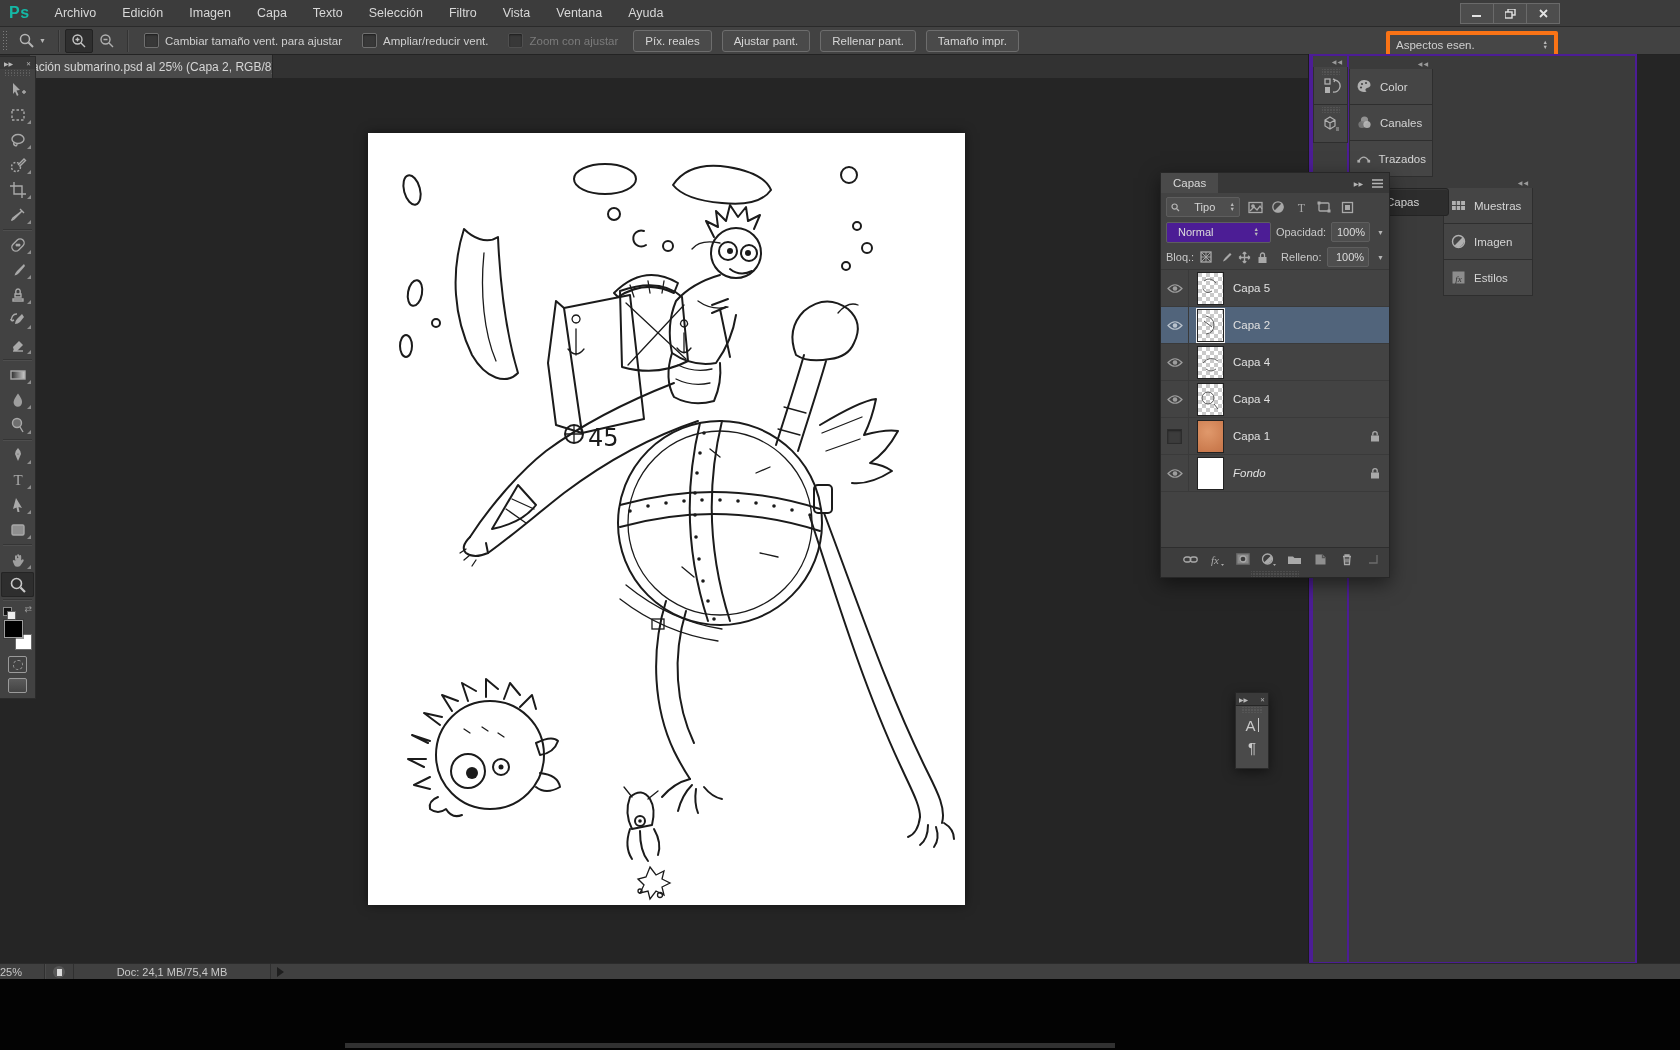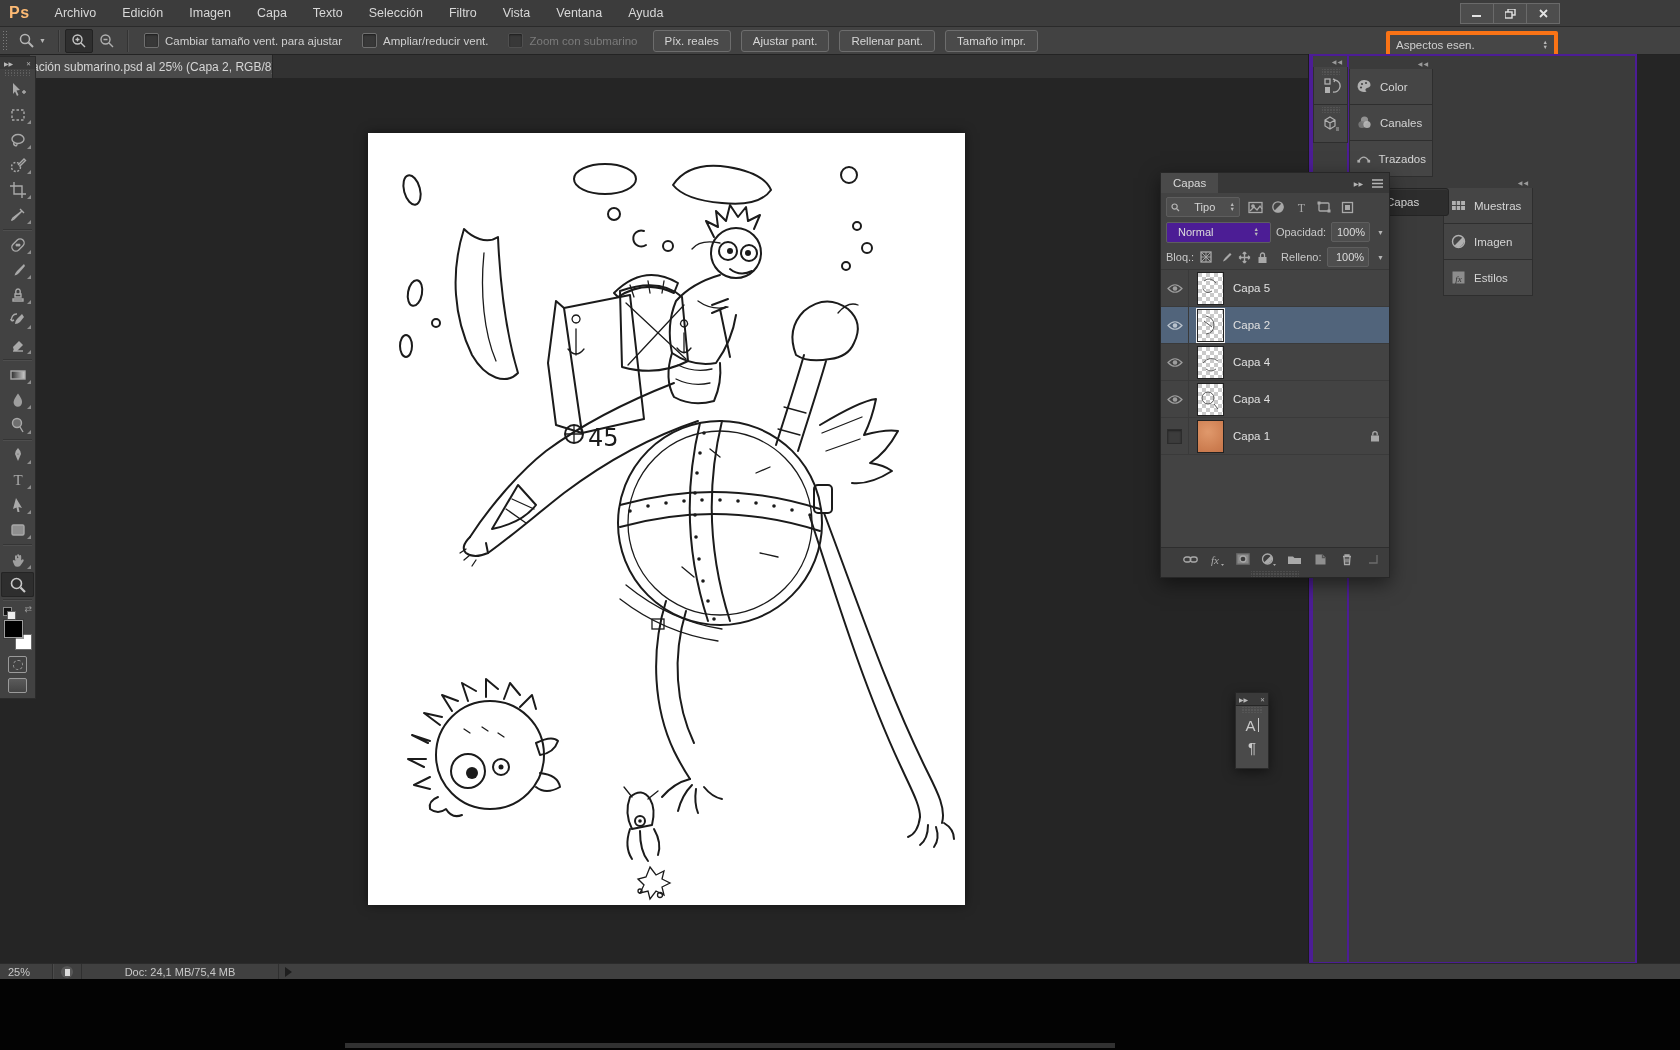--- a/index.html
+++ b/index.html
@@ -1,21 +1,21 @@
 <!DOCTYPE html>
 <html><head>
 <meta charset="utf-8">
 <style>
   html,body{margin:0;padding:0;background:#000;}
   body{font-family:"Liberation Sans",sans-serif;color:#d4d4d4;-webkit-font-smoothing:antialiased;}
   .app{position:relative;width:1680px;height:1050px;overflow:hidden;background:#252525;}
 
   
   .menubar{position:absolute;left:0;top:0;width:1680px;height:26px;background:#3c3c3c;border-bottom:1px solid #2a2a2a;display:flex;align-items:center;font-size:12.5px;color:#d8d8d8;}
-  .ps-logo{color:#fdba74;font-weight:bold;font-size:16px;padding:0 12px 0 9px;letter-spacing:0.5px;}
+  .ps-logo{color:#14b8a6;font-weight:bold;font-size:16px;padding:0 12px 0 9px;letter-spacing:0.5px;}
   .menu-item{padding:0 13px;line-height:26px;cursor:default;}
   .win-controls{position:absolute;right:120px;top:3px;display:flex;}
   .win-btn{width:32px;height:19px;background:#4d4d4d;border:1px solid #6a6a6a;border-right-width:0;display:flex;align-items:center;justify-content:center;color:#e3e3e3;font-size:10px;font-weight:bold;}
   .win-btn:last-child{border-right-width:1px;}
 
   
   .optionsbar{position:absolute;left:0;top:27px;width:1680px;height:27px;background:#424242;border-bottom:1px solid #232323;display:flex;align-items:center;font-size:11.5px;color:#cfcfcf;}
   .vgrip{width:6px;height:22px;margin:0 4px 0 2px;background-image:radial-gradient(circle,#7c7c7c .8px,transparent 1px);background-size:3px 3px;}
   .tool-preview{display:flex;align-items:center;gap:2px;padding:0 6px;}
   .opt-sep{width:1px;height:22px;background:#333;box-shadow:1px 0 0 #4f4f4f;margin:0 6px;}
@@ -111,21 +111,21 @@
 
   
   .type-panel{position:absolute;left:1235px;top:692px;width:34px;height:76px;z-index:9;box-shadow:0 4px 12px rgba(0,0,0,.5);}
   .tp-head{height:12px;background:#3a3a3a;border:1px solid #262626;display:flex;align-items:center;justify-content:space-between;padding:0 3px;color:#b8b8b8;font-size:6px;}
   .tp-body{background:#4a4a4a;border:1px solid #2a2a2a;border-top:none;height:62px;display:flex;flex-direction:column;align-items:center;}
   .tp-btn{width:26px;height:22px;display:flex;align-items:center;justify-content:center;color:#c9c9c9;font-size:15px;}
   .tp-btn .caret{display:inline-block;width:1px;height:14px;background:#c9c9c9;margin-left:2px;}
 
   
   .statusbar{position:absolute;left:0;top:963px;width:1680px;height:16px;background:#404040;border-top:1px solid #2b2b2b;display:flex;align-items:center;font-size:11px;color:#c8c8c8;}
-  .sb-zoom{width:44px;padding-left:8px;border-right:1px solid #303030;box-shadow:1px 0 0 #4b4b4b;height:16px;display:flex;align-items:center;}
+  .sb-zoom{width:44px;border-right:1px solid #303030;box-shadow:1px 0 0 #4b4b4b;height:16px;display:flex;align-items:center;}
   .sb-icon{margin:0 8px;width:12px;height:12px;border-radius:50%;background:#585858;display:flex;align-items:center;justify-content:center;}
   .sb-icon i{display:block;width:5px;height:7px;background:#dcdcdc;}
   .sb-doc{width:196px;text-align:center;border-left:1px solid #303030;border-right:1px solid #303030;height:16px;line-height:16px;}
   .sb-arrow{width:0;height:0;border-top:5px solid transparent;border-bottom:5px solid transparent;border-left:7px solid #1e1e1e;margin-left:6px;}
 
   .bottom-black{position:absolute;left:0;top:979px;width:1680px;height:71px;background:#030303;}
   .taskbar-sliver{position:absolute;left:345px;top:64px;width:770px;height:5px;background:#4a4a4a;opacity:.65;}
 
   .ink{stroke:#1b1b1b;fill:none;stroke-width:2;stroke-linecap:round;stroke-linejoin:round;}
   .ink-thin{stroke:#1b1b1b;fill:none;stroke-width:1.3;stroke-linecap:round;}
@@ -194,21 +194,21 @@
     <div class="chk-group">
       <span class="chk"></span>
       <span>Cambiar tamaño vent. para ajustar</span>
     </div>
     <div class="chk-group">
       <span class="chk"></span>
       <span>Ampliar/reducir vent.</span>
     </div>
     <div class="chk-group disabled">
       <span class="chk"></span>
-      <span>Zoom con submarino</span>
+      <span>Zoom con ajustar</span>
     </div>
     <div class="opt-btn">
         <span>Píx. reales</span>
       </div>
     <div class="opt-btn">
         <span>Ajustar pant.</span>
       </div>
     <div class="opt-btn">
         <span>Rellenar pant.</span>
       </div>
@@ -779,20 +779,34 @@
             <span class="eye-empty"></span>
           </div>
         <div class="thumb orange"></div>
         <div class="layer-name">Capa 1</div>
         <svg class="row-lock" width="10" height="12" viewBox="0 0 10 12">
             <rect x="1" y="5.5" width="8" height="6" fill="#a9a9a9"></rect>
             <path d="M2.8,5.5 V3.8 a2.2,2.2 0 0 1 4.4,0 v1.7" stroke="#a9a9a9" fill="none" stroke-width="1.3"></path>
           </svg>
       </div>
 
+      <div class="layer-row">
+        <div class="eye-cell">
+            <svg width="16" height="11" viewBox="0 0 16 11">
+              <path d="M1,5.5 Q8,-2 15,5.5 Q8,13 1,5.5 Z" stroke="#9d9d9d" fill="none" stroke-width="1.2"></path>
+              <circle cx="8" cy="5.5" r="2.3" fill="#9d9d9d"></circle>
+            </svg>
+          </div>
+        <div class="thumb white"></div>
+        <div class="layer-name italic">Fondo</div>
+        <svg class="row-lock" width="10" height="12" viewBox="0 0 10 12">
+            <rect x="1" y="5.5" width="8" height="6" fill="#a9a9a9"></rect>
+            <path d="M2.8,5.5 V3.8 a2.2,2.2 0 0 1 4.4,0 v1.7" stroke="#a9a9a9" fill="none" stroke-width="1.3"></path>
+          </svg>
+      </div>
     </div>
 
     <div class="lp-empty"></div>
 
     <div class="lp-bottom">
       <span class="b-ic">
           <svg width="15" height="9" viewBox="0 0 15 9">
             <rect x="0.8" y="2" width="7" height="5" rx="2.5"></rect>
             <rect x="7.2" y="2" width="7" height="5" rx="2.5"></rect>
           </svg>

